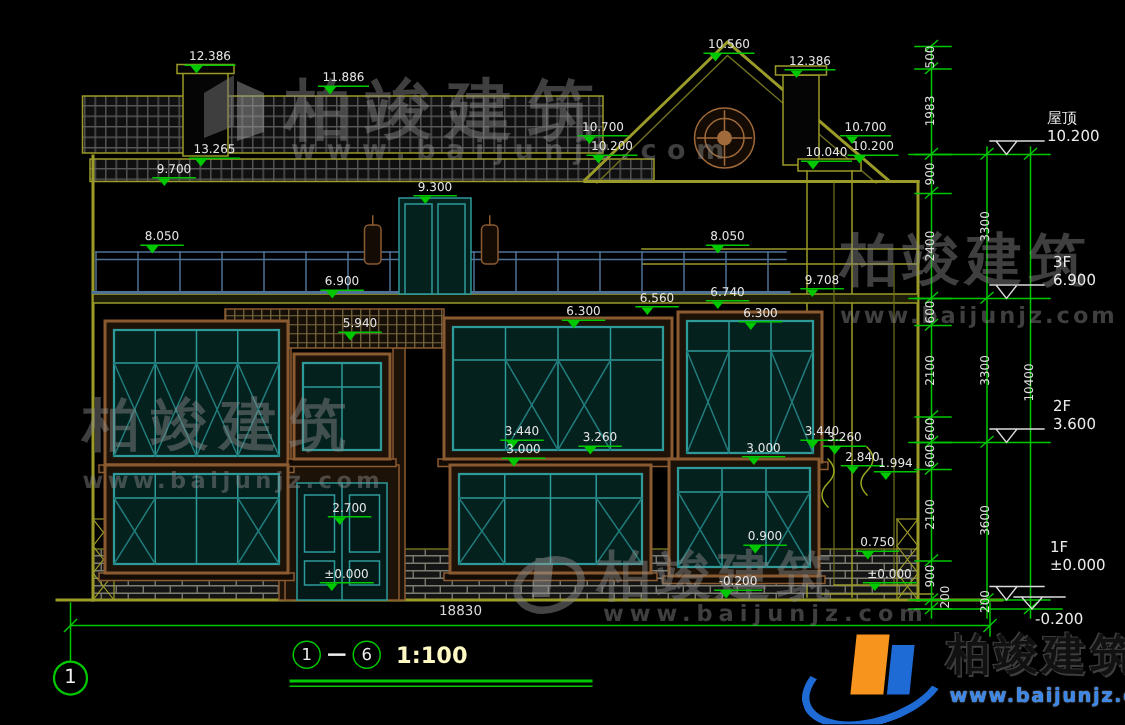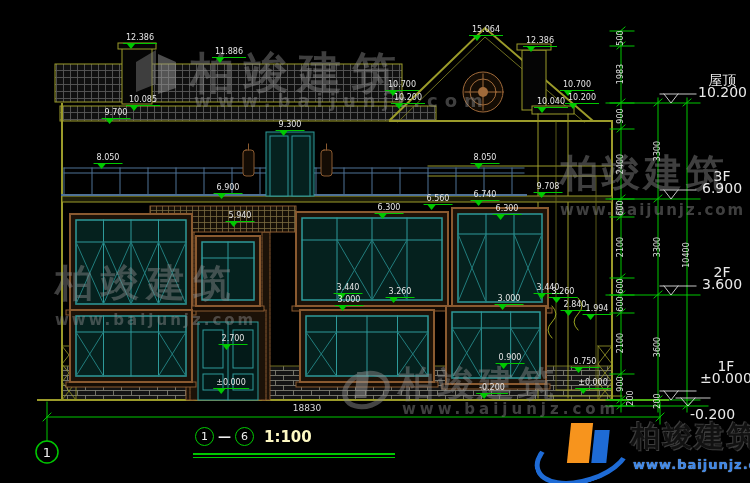--- a/index.html
+++ b/index.html
@@ -13,21 +13,21 @@
   
   .mark{position:absolute;transform:translateX(-50%);z-index:5;}
   .mark .txt{display:block;font-size:8px;line-height:9px;color:#e6e6e6;white-space:nowrap;
              border-bottom:1px solid #00c800;padding:0 3px 1px;}
   .mark .tri{width:0;height:0;border-left:4px solid transparent;border-right:4px solid transparent;
              border-top:5px solid #00c800;margin-left:4px;}
   
   .chain{position:absolute;font-size:8px;color:#e0e0e0;white-space:nowrap;z-index:5;
          transform:translate(-50%,-50%) rotate(-90deg);}
   
-  .lvl{position:absolute;color:#eaeaea;font-size:14px;line-height:12px;text-align:center;z-index:5;}
+  .lvl{position:absolute;color:#eaeaea;font-size:10px;line-height:12px;text-align:left;z-index:5;}
   .lvl span{display:block;}
   .dim18830{position:absolute;left:307px;top:403px;transform:translateX(-50%);
             font-size:9px;color:#dcdcdc;z-index:5;}
   .axis-num{position:absolute;left:47px;top:452px;transform:translate(-50%,-50%);
             color:#f0f0f0;font-size:13px;z-index:5;}
   
   .title{position:absolute;left:195px;top:427px;display:flex;align-items:center;gap:4px;z-index:6;}
   .tbub{width:17px;height:17px;border:1.5px solid #00c800;border-radius:50%;color:#eee;
         font-size:11px;display:flex;align-items:center;justify-content:center;flex:none;}
   .tdash{color:#eee;font-weight:bold;font-size:13px;}
@@ -317,21 +317,21 @@
 
 <div class="mark" style="left: 140px; top: 33px;">
       <span class="txt">12.386</span>
       <div class="tri"></div>
     </div>
     <div class="mark" style="left: 229px; top: 47px;">
       <span class="txt">11.886</span>
       <div class="tri"></div>
     </div>
     <div class="mark" style="left: 486px; top: 25px;">
-      <span class="txt">15.064</span>
+      <span class="txt">10.560</span>
       <div class="tri"></div>
     </div>
     <div class="mark" style="left: 540px; top: 36px;">
       <span class="txt">12.386</span>
       <div class="tri"></div>
     </div>
     <div class="mark" style="left: 402px; top: 80px;">
       <span class="txt">10.700</span>
       <div class="tri"></div>
     </div>
@@ -345,21 +345,21 @@
     </div>
     <div class="mark" style="left: 582px; top: 93px;">
       <span class="txt">10.200</span>
       <div class="tri"></div>
     </div>
     <div class="mark" style="left: 551px; top: 97px;">
       <span class="txt">10.040</span>
       <div class="tri"></div>
     </div>
     <div class="mark" style="left: 143px; top: 95px;">
-      <span class="txt">10.085</span>
+      <span class="txt">13.265</span>
       <div class="tri"></div>
     </div>
     <div class="mark" style="left: 116px; top: 108px;">
       <span class="txt">9.700</span>
       <div class="tri"></div>
     </div>
     <div class="mark" style="left: 290px; top: 120px;">
       <span class="txt">9.300</span>
       <div class="tri"></div>
     </div>

